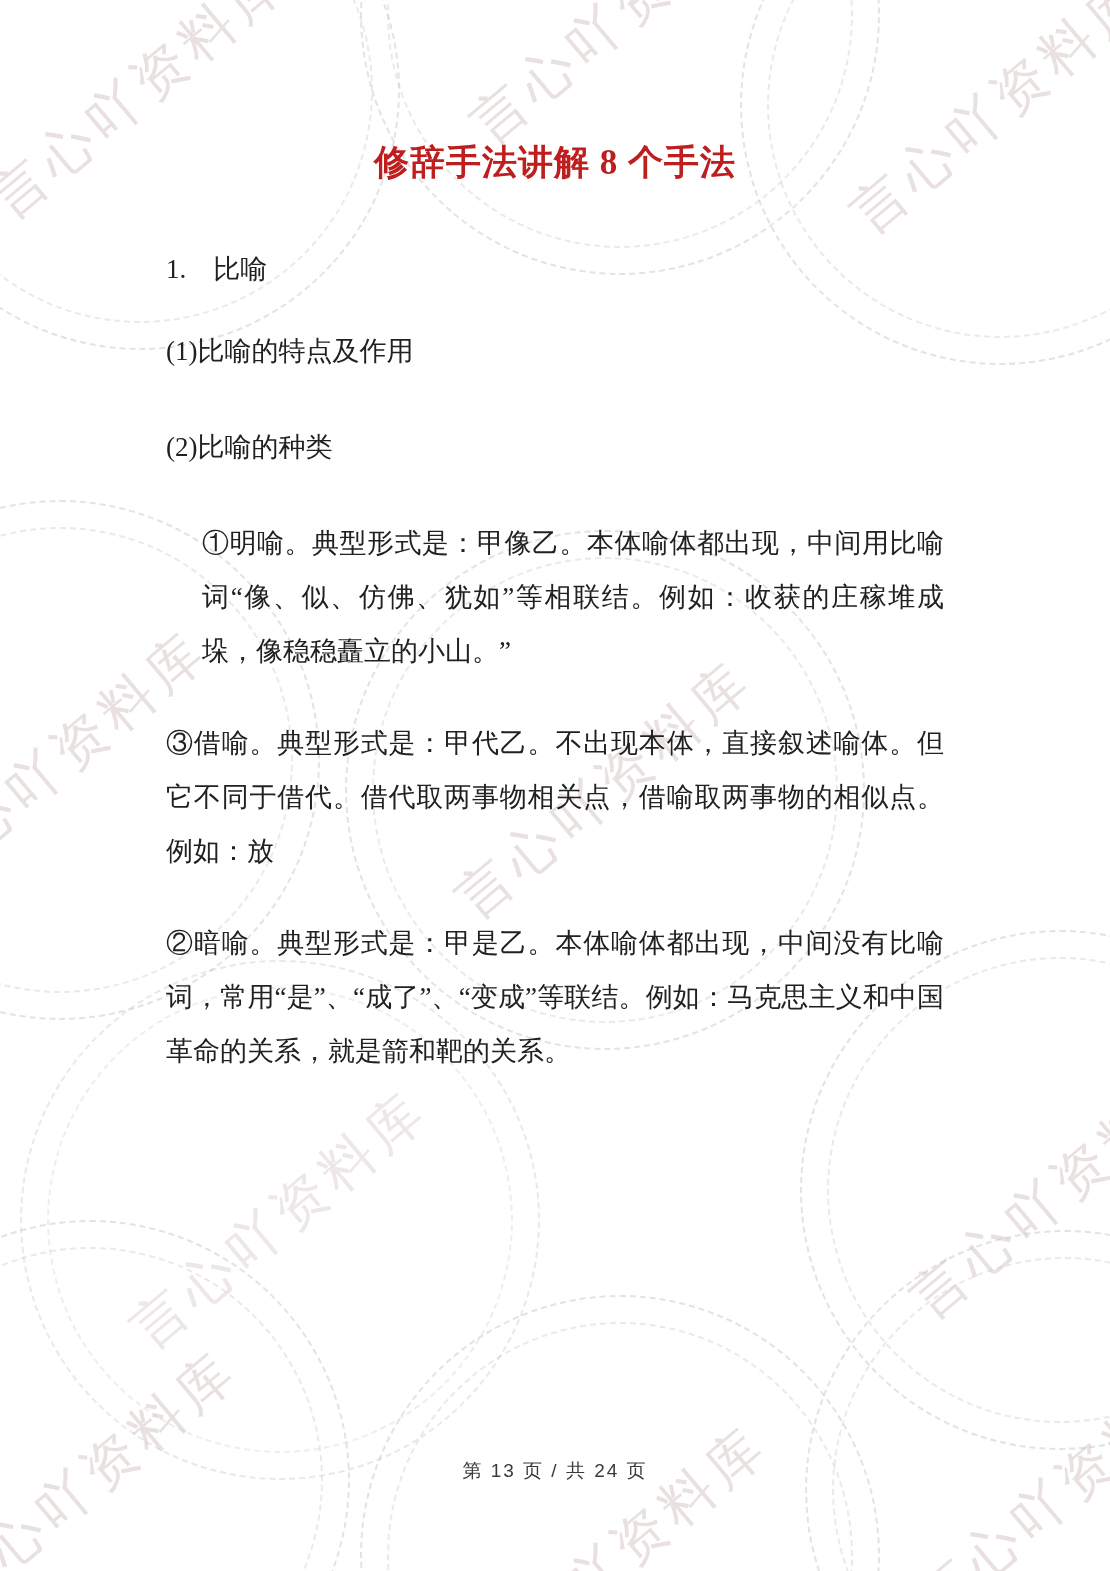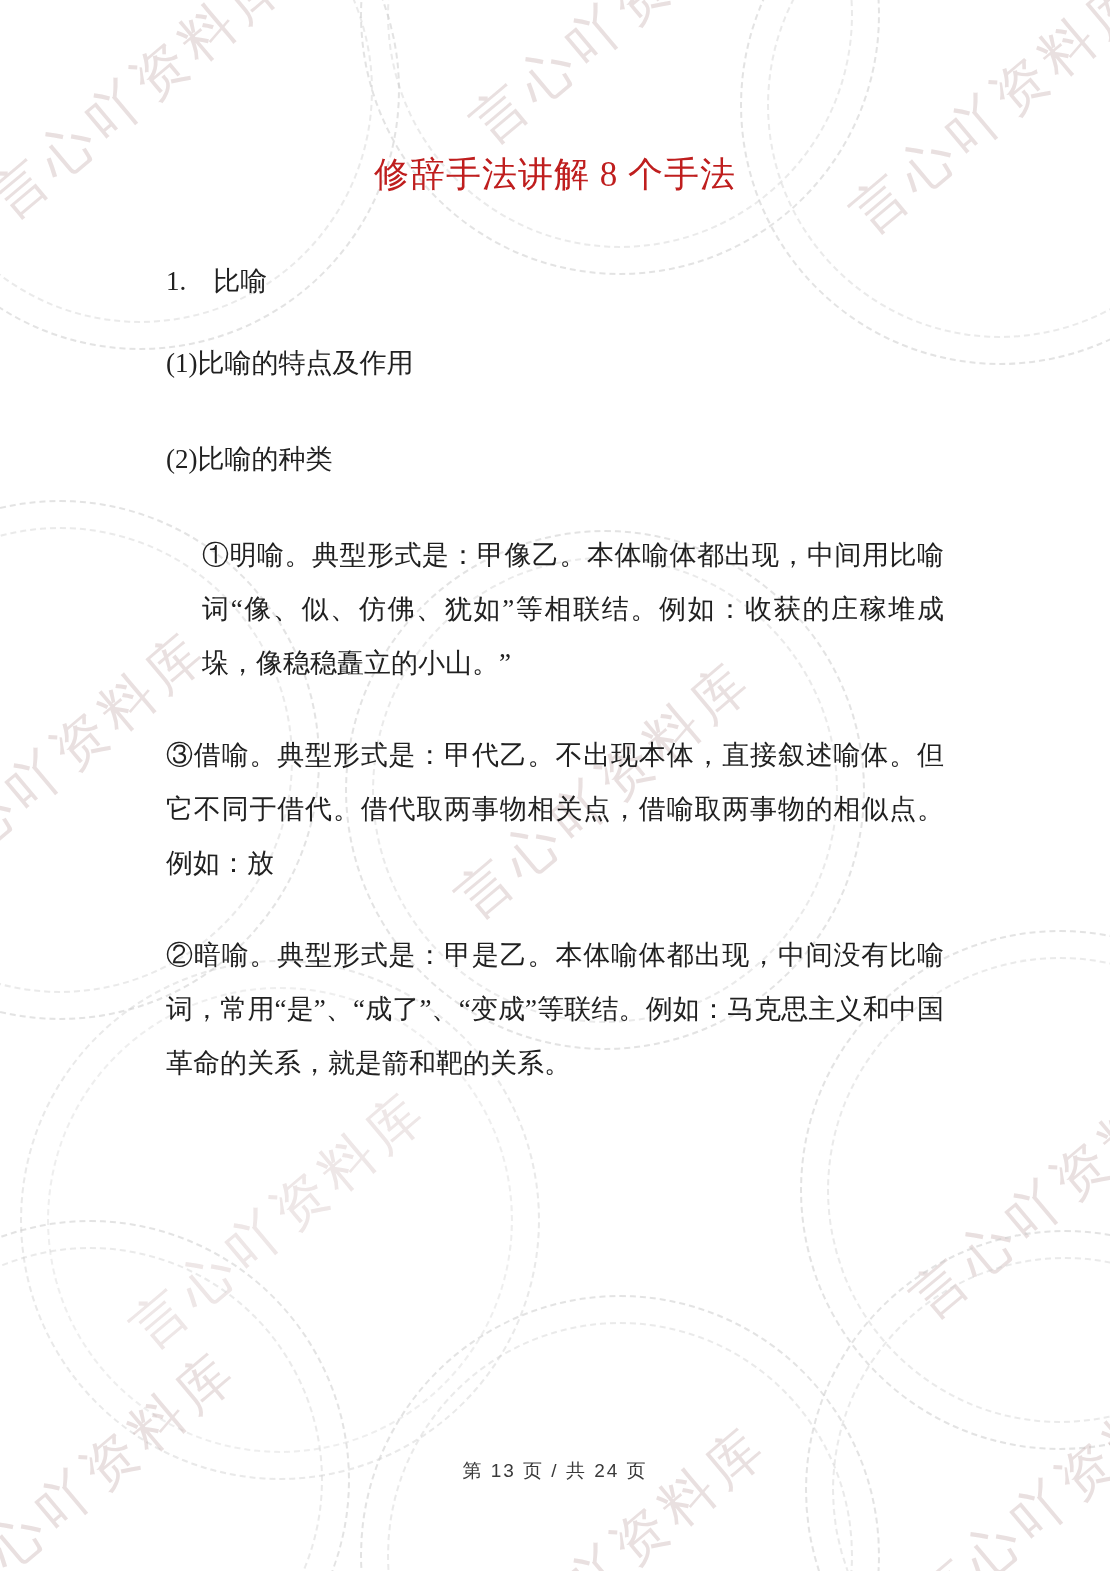--- a/index.html
+++ b/index.html
@@ -44,22 +44,22 @@
   .wm10 { left:  805px; top: 1230px; }
 
   
   .content {
     position: relative; z-index: 2;
     width: 778px; margin: 0 auto;
     padding-top: 140px;
     color: #212121;
   }
   .doc-title {
-    margin: 12px;
-    font-size: 35px; font-weight: normal;
+    margin: 0;
+    font-size: 35px; font-weight: bold;
     line-height: 46px;
     text-align: center;
     letter-spacing: 1px;
     color: #bf1e1e;
   }
   .blk {
     margin: 0;
     font-size: 27px;
     line-height: 54px;
   }

